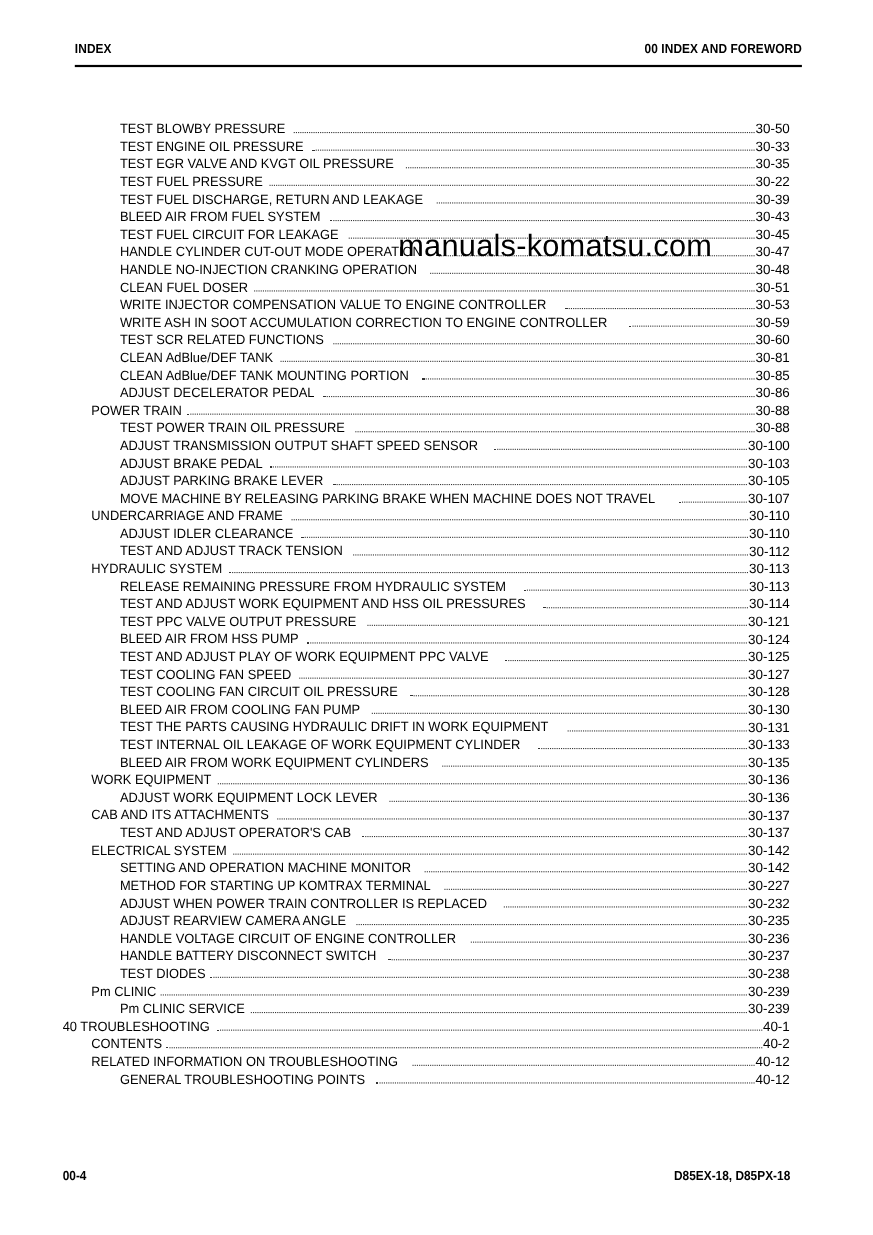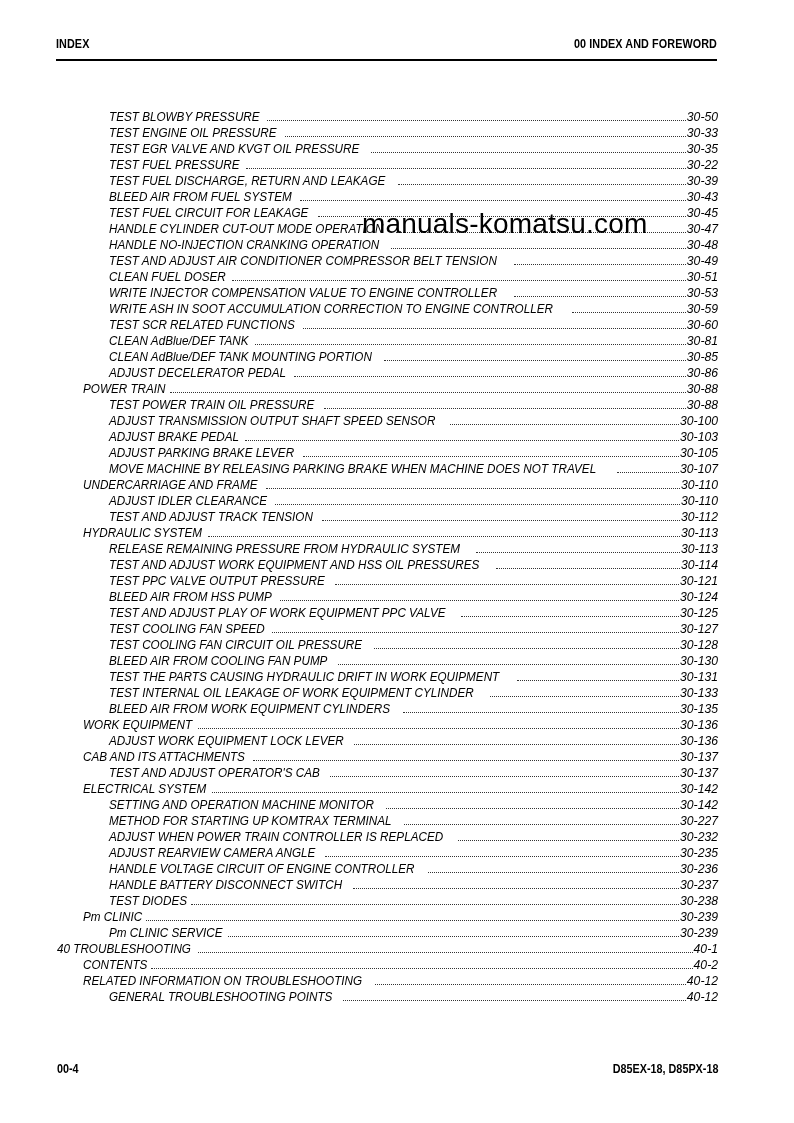--- a/index.html
+++ b/index.html
@@ -1,22 +1,22 @@
 <!DOCTYPE html>
 <html><head>
   <meta charset="utf-8">
   <style>
     html, body { margin: 0; padding: 0; background: #ffffff; }
     body { width: 794px; height: 1123px; position: relative; overflow: hidden; font-family: "Liberation Sans", sans-serif; color: #000; }
-    .page-header { position: absolute; left: 56px; top: 37px; width: 661px; height: 22px; border-bottom: 2px solid #000; }
+    .page-header { position: absolute; left: 68px; top: 37px; width: 661px; height: 22px; border-bottom: 2px solid #000; }
     .hdr-left, .hdr-right { position: absolute; top: 0; font-family: "Liberation Sans", sans-serif; font-weight: bold; font-size: 12px; letter-spacing: 0.1px; transform: scaleX(0.9); }
     .hdr-left { left: 0; transform-origin: left top; }
     .hdr-right { right: 0; transform-origin: right top; }
     .toc { position: absolute; left: 57px; top: 109px; width: 661px; }
-    .toc-row { position: relative; height: 16px; display: flex; align-items: flex-end; font-size: 12.2px; line-height: 16px; white-space: nowrap; font-style: italic; }
+    .toc-row { position: relative; height: 16px; display: flex; align-items: flex-end; font-size: 12.2px; line-height: 16px; white-space: nowrap; }
     .toc-row.l0 { padding-left: 0; justify-content: center; }
     .toc-row.l1 { padding-left: 26px; }
     .toc-row.l2 { padding-left: 52px; }
     .toc-title { flex: 0 0 auto; transform: scaleX(0.96); transform-origin: left center; }
     .toc-leader { flex: 1 1 auto; margin: 0 1px 4px 1px; border-bottom: 1px dotted #333; height: 1px; min-width: 6px; }
     .toc-page { flex: 0 0 auto; text-align: right; }
     .watermark { position: absolute; left: 362px; top: 208px; font-family: "Liberation Sans", sans-serif; font-size: 28px; color: #000; letter-spacing: 0.2px; background: transparent; }
     .page-footer { position: absolute; left: 57px; top: 1062px; width: 661px; height: 16px; }
     .ftr-left, .ftr-right { position: absolute; top: 0; font-weight: bold; font-size: 12px; transform: scaleX(0.9); }
     .ftr-left { left: 0; transform-origin: left top; }
@@ -70,25 +70,20 @@
       <span class="toc-title">HANDLE CYLINDER CUT-OUT MODE OPERATION</span>
       <span class="toc-leader"></span>
       <span class="toc-page">30-47</span>
     </div>
     <div class="toc-row l2">
       <span class="toc-title">HANDLE NO-INJECTION CRANKING OPERATION</span>
       <span class="toc-leader"></span>
       <span class="toc-page">30-48</span>
     </div>
     <div class="toc-row l2">
-      <span class="toc-title">TEST AND ADJUST AIR CONDITIONER COMPRESSOR BELT TENSION</span>
-      <span class="toc-leader"></span>
-      <span class="toc-page">30-49</span>
-    </div>
-    <div class="toc-row l2">
       <span class="toc-title">CLEAN FUEL DOSER</span>
       <span class="toc-leader"></span>
       <span class="toc-page">30-51</span>
     </div>
     <div class="toc-row l2">
       <span class="toc-title">WRITE INJECTOR COMPENSATION VALUE TO ENGINE CONTROLLER</span>
       <span class="toc-leader"></span>
       <span class="toc-page">30-53</span>
     </div>
     <div class="toc-row l2">

